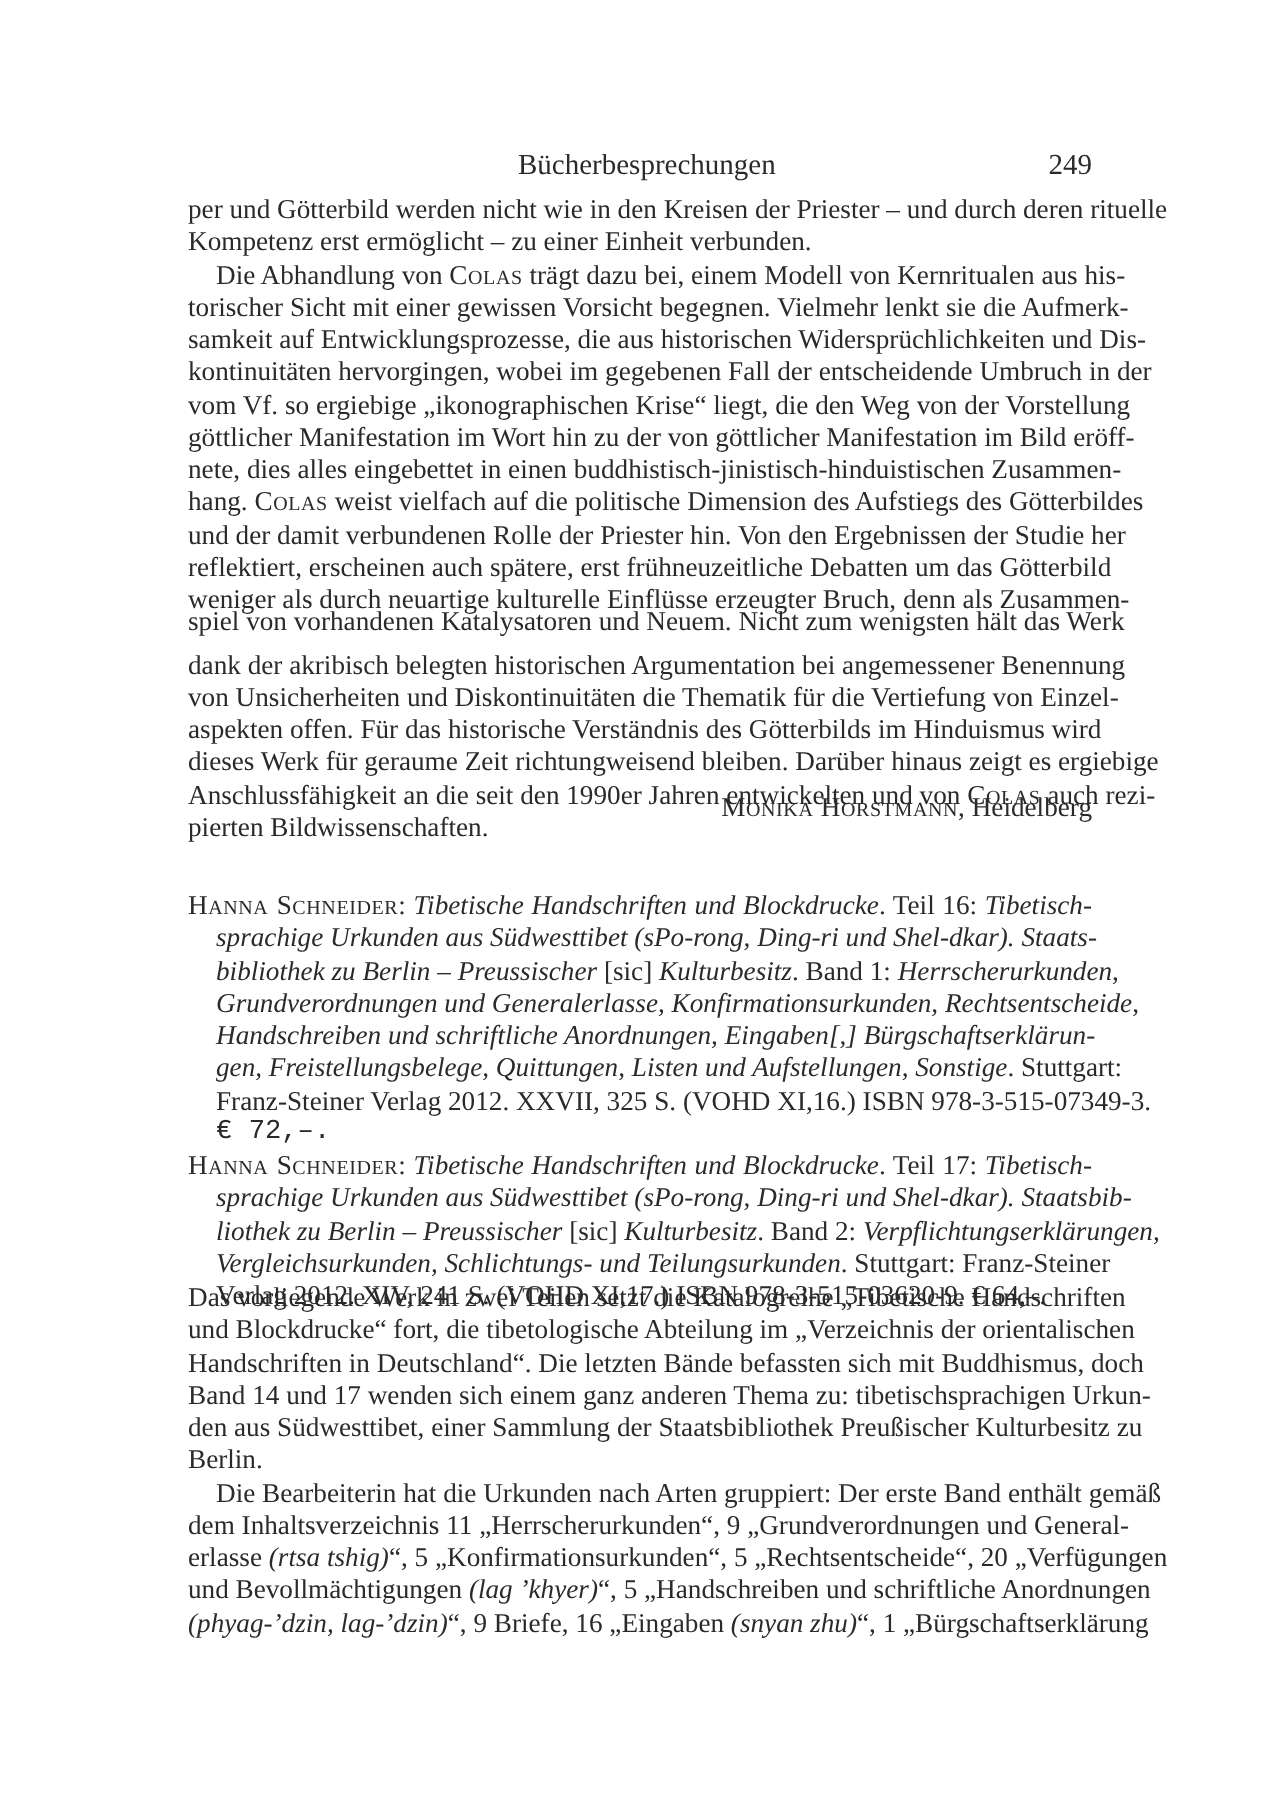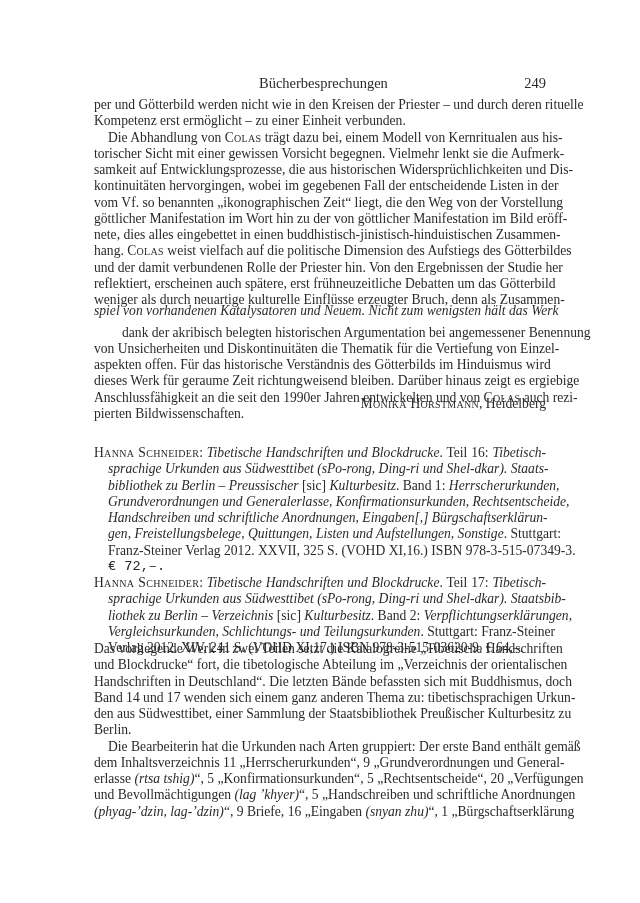--- a/index.html
+++ b/index.html
@@ -26,30 +26,30 @@
     <span class="title">Bücherbesprechungen</span>
     <span class="pageno">249</span>
   </div>
 
   <div id="review1">
       <div class="line " style="top: 97px;">per und Götterbild werden nicht wie in den Kreisen der Priester – und durch deren rituelle</div>
       <div class="line last" style="top: 113.25px;">Kompetenz erst ermöglicht – zu einer Einheit verbunden.</div>
       <div class="line ind" style="top: 129.5px;">Die Abhandlung von <span class="sc">Colas</span> trägt dazu bei, einem Modell von Kernritualen aus his-</div>
       <div class="line " style="top: 145.75px;">torischer Sicht mit einer gewissen Vorsicht begegnen. Vielmehr lenkt sie die Aufmerk-</div>
       <div class="line " style="top: 162px;">samkeit auf Entwicklungsprozesse, die aus historischen Widersprüchlichkeiten und Dis-</div>
-      <div class="line " style="top: 178.25px;">kontinuitäten hervorgingen, wobei im gegebenen Fall der entscheidende Listen in der</div>
-      <div class="line " style="top: 194.5px;">vom Vf. so benannten „ikonographischen Zeit“ liegt, die den Weg von der Vorstellung</div>
+      <div class="line " style="top: 178.25px;">kontinuitäten hervorgingen, wobei im gegebenen Fall der entscheidende Umbruch in der</div>
+      <div class="line " style="top: 194.5px;">vom Vf. so ergiebige „ikonographischen Krise“ liegt, die den Weg von der Vorstellung</div>
       <div class="line " style="top: 210.75px;">göttlicher Manifestation im Wort hin zu der von göttlicher Manifestation im Bild eröff-</div>
       <div class="line " style="top: 227px;">nete, dies alles eingebettet in einen buddhistisch-jinistisch-hinduistischen Zusammen-</div>
       <div class="line " style="top: 243.25px;">hang. <span class="sc">Colas</span> weist vielfach auf die politische Dimension des Aufstiegs des Götterbildes</div>
       <div class="line " style="top: 259.5px;">und der damit verbundenen Rolle der Priester hin. Von den Ergebnissen der Studie her</div>
       <div class="line " style="top: 275.75px;">reflektiert, erscheinen auch spätere, erst frühneuzeitliche Debatten um das Götterbild</div>
       <div class="line " style="top: 292px;">weniger als durch neuartige kulturelle Einflüsse erzeugter Bruch, denn als Zusammen-</div>
-      <div class="line " style="top: 303px; font-style: italic;">spiel von vorhandenen Katalysatoren und Neuem. Nicht zum wenigsten hält das Werk</div>
-      <div class="line " style="top: 324.5px; margin-left: 28px;">dank der akribisch belegten historischen Argumentation bei angemessener Benennung</div>
+      <div class="line " style="top: 303px;">spiel von vorhandenen Katalysatoren und Neuem. Nicht zum wenigsten hält das Werk</div>
+      <div class="line " style="top: 324.5px;">dank der akribisch belegten historischen Argumentation bei angemessener Benennung</div>
       <div class="line " style="top: 340.75px;">von Unsicherheiten und Diskontinuitäten die Thematik für die Vertiefung von Einzel-</div>
       <div class="line " style="top: 357px;">aspekten offen. Für das historische Verständnis des Götterbilds im Hinduismus wird</div>
       <div class="line " style="top: 373.25px;">dieses Werk für geraume Zeit richtungweisend bleiben. Darüber hinaus zeigt es ergiebige</div>
       <div class="line " style="top: 389.5px;">Anschlussfähigkeit an die seit den 1990er Jahren entwickelten und von <span class="sc">Colas</span> auch rezi-</div>
       <div class="line last" style="top: 405.75px;">pierten Bildwissenschaften.</div>
     </div>
 
   <div class="sig" style="top:396px;">
     <span class="sc">Monika Horstmann</span><span>, Heidelberg</span>
   </div>
@@ -58,21 +58,21 @@
       <div class="line " style="top: 445px;"><span class="sc">Hanna Schneider</span>: <i>Tibetische Handschriften und Blockdrucke</i>. Teil 16: <i>Tibetisch-</i></div>
       <div class="line hang" style="top: 461.25px;"><i>sprachige Urkunden aus Südwesttibet (sPo-rong, Ding-ri und Shel-dkar). Staats-</i></div>
       <div class="line hang" style="top: 477.5px;"><i>bibliothek zu Berlin – Preussischer</i> [sic] <i>Kulturbesitz</i>. Band 1: <i>Herrscherurkunden,</i></div>
       <div class="line hang" style="top: 493.75px;"><i>Grundverordnungen und Generalerlasse, Konfirmationsurkunden, Rechtsentscheide,</i></div>
       <div class="line hang" style="top: 510px;"><i>Handschreiben und schriftliche Anordnungen, Eingaben[,] Bürgschaftserklärun-</i></div>
       <div class="line hang" style="top: 526.25px;"><i>gen, Freistellungsbelege, Quittungen, Listen und Aufstellungen, Sonstige</i>. Stuttgart:</div>
       <div class="line hang" style="top: 542.5px;">Franz-Steiner Verlag 2012. XXVII, 325 S. (VOHD XI,16.) ISBN 978-3-515-07349-3.</div>
       <div class="line hang last" style="top: 558.75px; font-family: Liberation Mono, monospace;">€ 72,–.</div>
       <div class="line " style="top: 575px;"><span class="sc">Hanna Schneider</span>: <i>Tibetische Handschriften und Blockdrucke</i>. Teil 17: <i>Tibetisch-</i></div>
       <div class="line hang" style="top: 591.25px;"><i>sprachige Urkunden aus Südwesttibet (sPo-rong, Ding-ri und Shel-dkar). Staatsbib-</i></div>
-      <div class="line hang" style="top: 607.5px;"><i>liothek zu Berlin – Verzeichnis</i> [sic] <i>Kulturbesitz</i>. Band 2: <i>Verpflichtungserklärungen,</i></div>
+      <div class="line hang" style="top: 607.5px;"><i>liothek zu Berlin – Preussischer</i> [sic] <i>Kulturbesitz</i>. Band 2: <i>Verpflichtungserklärungen,</i></div>
       <div class="line hang" style="top: 623.75px;"><i>Vergleichsurkunden, Schlichtungs- und Teilungsurkunden</i>. Stuttgart: Franz-Steiner</div>
       <div class="line hang last" style="top: 640px;">Verlag 2012. XIV, 241 S. (VOHD XI,17.) ISBN 978-3-515-03620-9. € 64,–.</div>
     </div>
 
   <div id="review2">
       <div class="line " style="top: 641px;">Das vorliegende Werk in zwei Teilen setzt die Katalogreihe „Tibetische Handschriften</div>
       <div class="line " style="top: 657.25px;">und Blockdrucke“ fort, die tibetologische Abteilung im „Verzeichnis der orientalischen</div>
       <div class="line " style="top: 673.5px;">Handschriften in Deutschland“. Die letzten Bände befassten sich mit Buddhismus, doch</div>
       <div class="line " style="top: 689.75px;">Band 14 und 17 wenden sich einem ganz anderen Thema zu: tibetischsprachigen Urkun-</div>
       <div class="line " style="top: 706px;">den aus Südwesttibet, einer Sammlung der Staatsbibliothek Preußischer Kulturbesitz zu</div>

